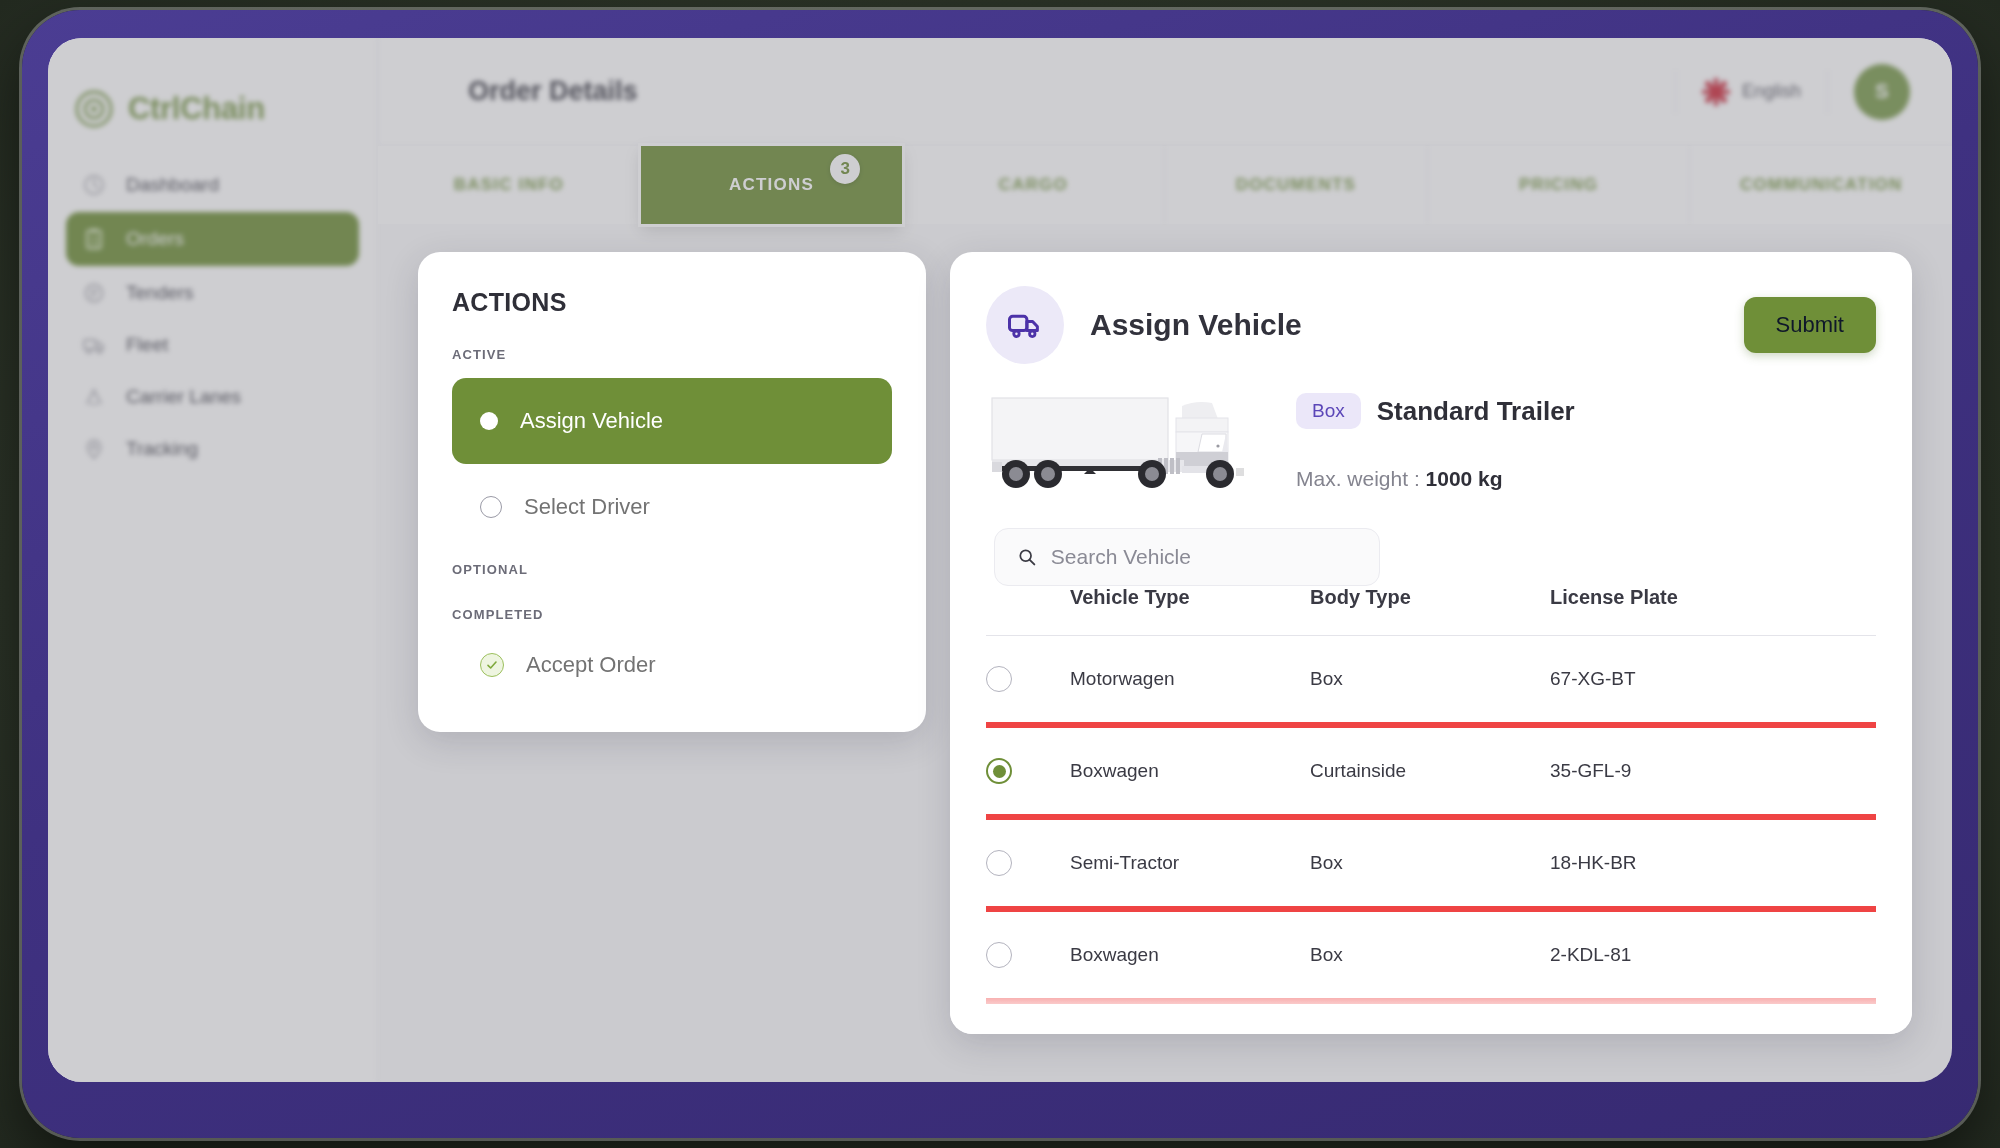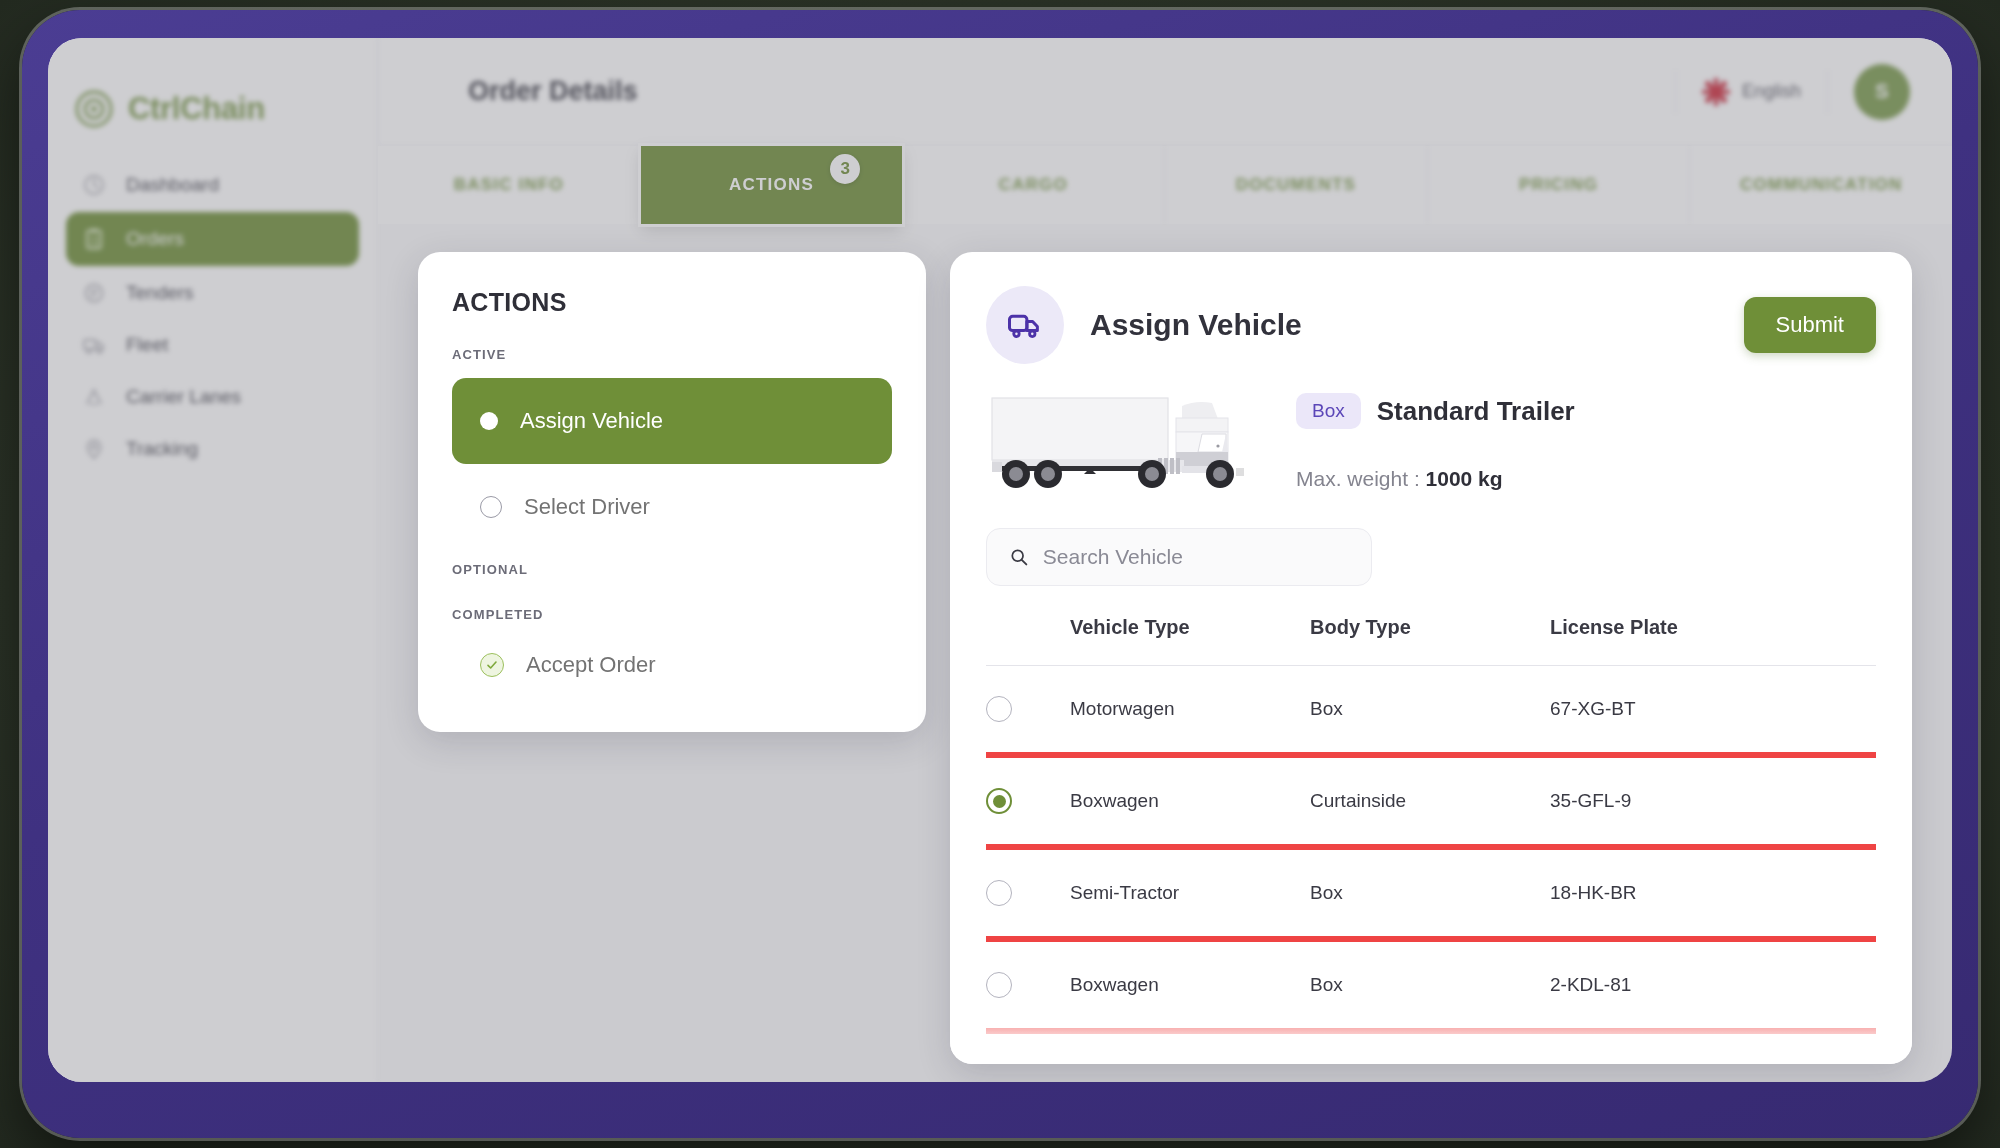--- a/index.html
+++ b/index.html
@@ -216,21 +216,21 @@
     background: #ece9f8;
     display: flex; align-items: center; justify-content: center;
     flex: 0 0 78px;
   }
   .vc-title {
     margin-left: 26px;
     font-size: 30px; font-weight: bold; color: #32323c;
   }
   .submit-btn {
     margin-left: auto;
-    background: #6f8f38; color: #ffffff;
+    background: #6f8f38; color: #0f172a;
     border: none; border-radius: 12px;
     font-family: inherit; font-size: 22px;
     padding: 15px 32px;
     cursor: pointer;
     box-shadow: 0 3px 10px rgba(80,110,40,0.28);
   }
 
   .trailer-row { display: flex; align-items: center; margin-top: 26px; }
   .trailer-img { width: 282px; height: 104px; flex: 0 0 282px; }
   .trailer-meta { margin-left: 28px; }
@@ -246,30 +246,30 @@
 
   .search-wrap {
     margin-top: 34px;
     width: 386px;
     height: 58px;
     background: #fafafb;
     border: 1px solid #ebebf0;
     border-radius: 14px;
     display: flex; align-items: center; gap: 14px;
     padding: 0 22px;
+    margin-left: 8px;
   }
   .search-input {
     border: none; outline: none; background: transparent;
     font-family: inherit; font-size: 21px; color: #3a3a44;
     width: 100%;
   }
   .search-input::placeholder { color: #8a8a95; }
 
   table.vtable {
-    margin-top: 30px;
     width: 100%;
     border-collapse: collapse;
   }
   table.vtable th {
     text-align: left;
     font-size: 20px; font-weight: bold; color: #3a3a44;
     padding: 0 0 26px 0;
     border-bottom: 1px solid #e4e4ea;
   }
   table.vtable td {

